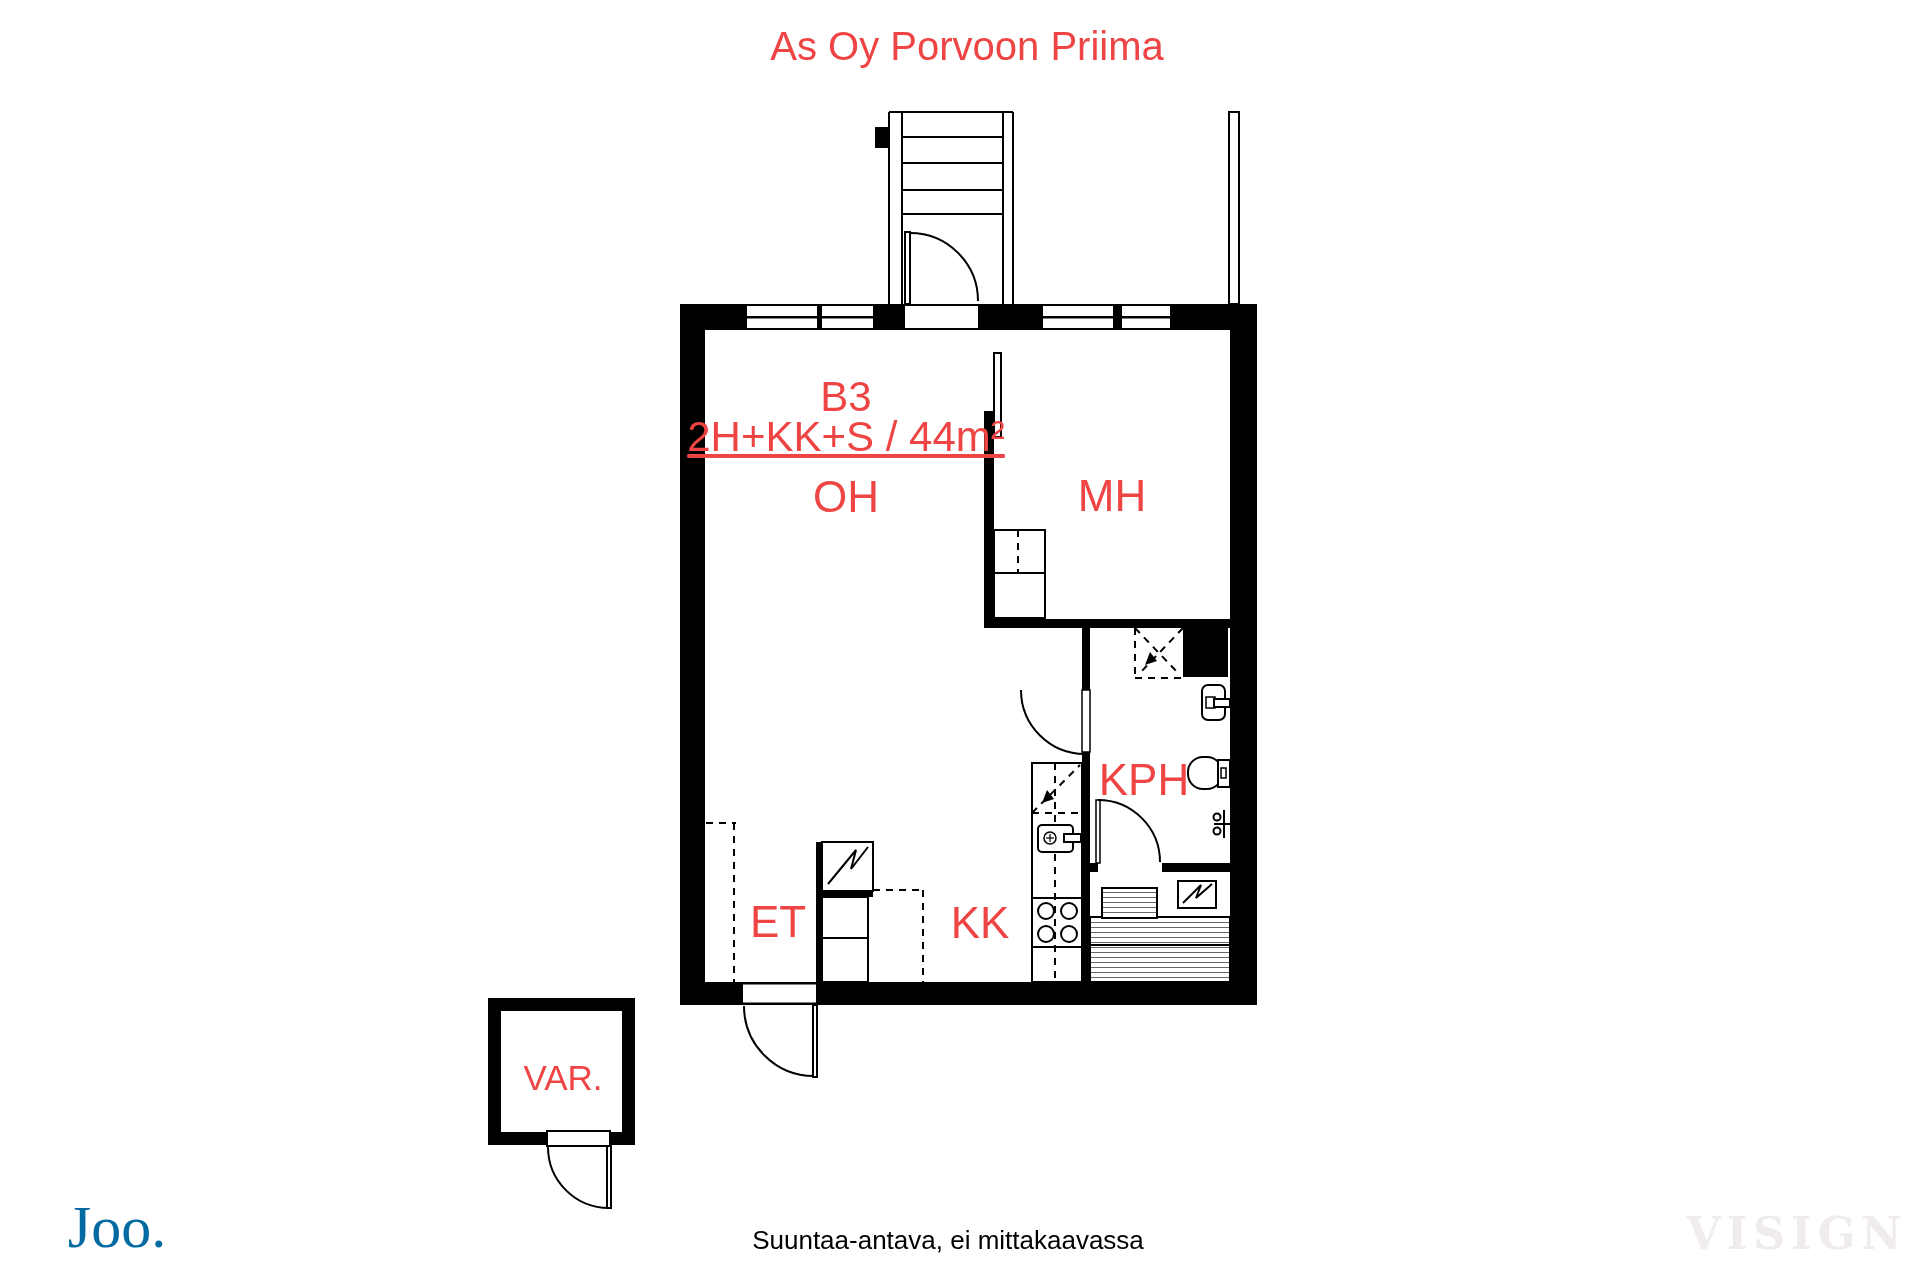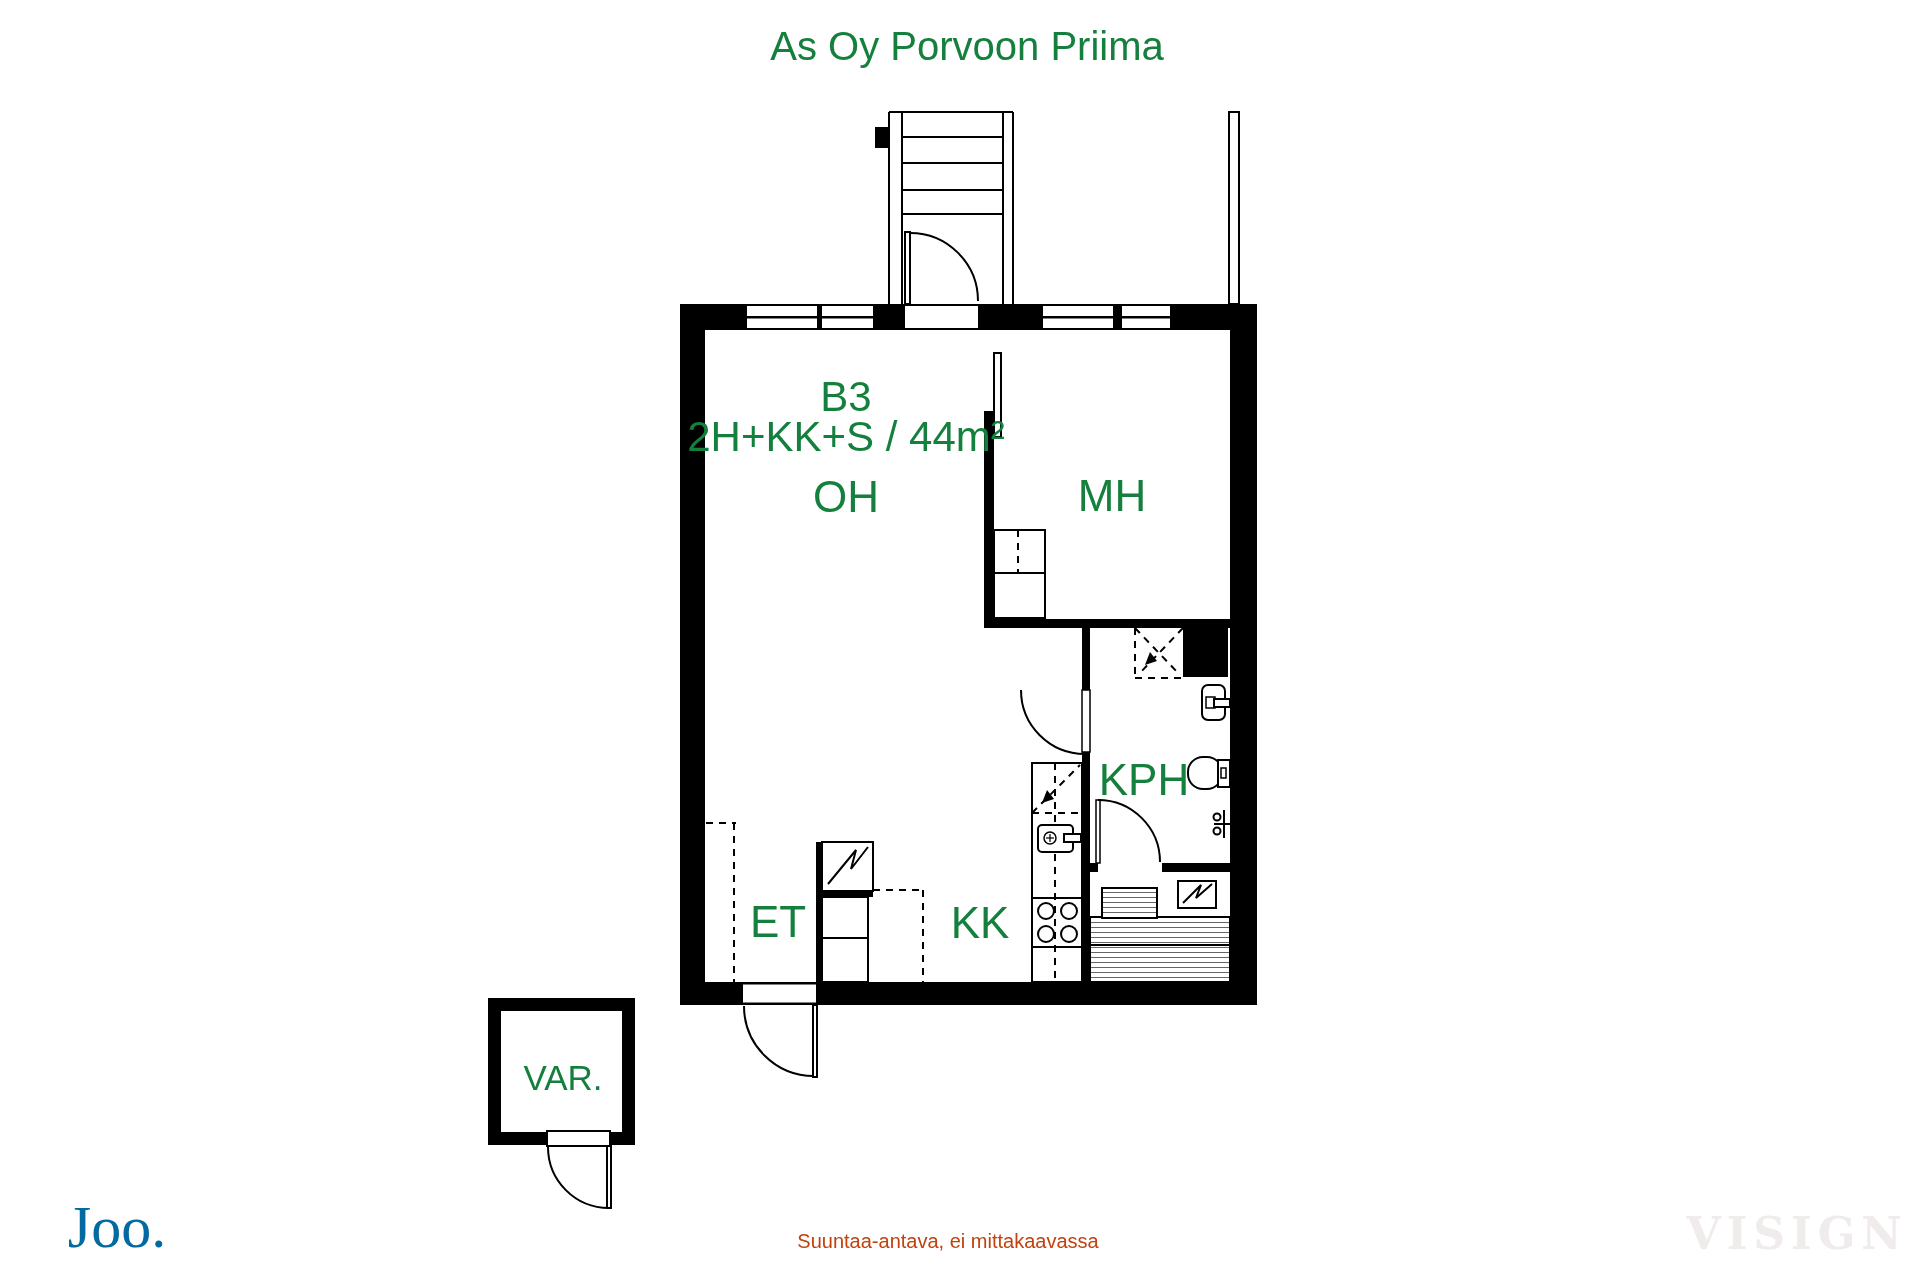--- a/index.html
+++ b/index.html
@@ -1,24 +1,24 @@
 <!DOCTYPE html>
 <html><head>
 <meta charset="utf-8">
 <style>
   html,body{margin:0;padding:0;background:#fff;}
   .canvas{position:relative;width:1920px;height:1280px;background:#ffffff;overflow:hidden;}
   .plan-svg{position:absolute;left:0;top:0;width:1920px;height:1280px;}
   .lbl{position:absolute;transform:translate(-50%,-50%);font-family:"Liberation Sans",sans-serif;
-       color:#15803d;white-space:nowrap;line-height:1.05;text-align:center;}
+       color:#ef4444;white-space:nowrap;line-height:1.05;text-align:center;}
   .title-line{font-size:40px;}
   .unit-line{font-size:42px;}
   .room-label{font-size:44px;}
   .var-label{font-size:35px;margin-top:6px;}
-  .disclaimer{font-size:20px;color:#c2410c;}
+  .disclaimer{font-size:26px;color:#000000;}
   .brand{font-family:"Liberation Serif",serif;font-size:60px;color:#0369a1;}
   .watermark{font-family:"DejaVu Serif",serif;font-weight:bold;font-size:44px;
              color:#efeceb;letter-spacing:6px;}
 </style>
 </head>
 <body>
 
 <div class="canvas">
 
   <svg class="plan-svg" viewBox="0 0 1920 1280">
@@ -192,21 +192,21 @@
       <rect x="501" y="1011" width="121" height="121" fill="#fff"></rect>
       <rect x="547" y="1131" width="63" height="15" fill="#fff" stroke="#000" stroke-width="2"></rect>
       <rect x="607" y="1146" width="4" height="62" fill="#fff" stroke="#000" stroke-width="2"></rect>
       <path d="M 548 1147 A 61 61 0 0 0 609 1208" fill="none" stroke="#000" stroke-width="2"></path>
     </g>
   </svg>
 
   <div class="lbl title-line" style="left:967px;top:46px;">As Oy Porvoon Priima</div>
 
   <div class="lbl unit-line" style="left:846px;top:397px;">B3</div>
-  <div class="lbl unit-line" style="left:846px;top:437px;">2H+KK+S / 44m²</div>
+  <div class="lbl unit-line" style="left:846px;top:437px;text-decoration:underline;">2H+KK+S / 44m²</div>
 
   <div class="lbl room-label" style="left:846px;top:497px;">OH</div>
   <div class="lbl room-label" style="left:1112px;top:496px;">MH</div>
   <div class="lbl room-label" style="left:1144px;top:780px;">KPH</div>
   <div class="lbl room-label" style="left:778px;top:922px;">ET</div>
   <div class="lbl room-label" style="left:980px;top:923px;">KK</div>
   <div class="lbl var-label" style="left:563px;top:1072px;">VAR.</div>
 
   <div class="lbl disclaimer" style="left:948px;top:1241px;">Suuntaa-antava, ei mittakaavassa</div>
   <div class="lbl brand" style="left:117px;top:1227px;">Joo.</div>

